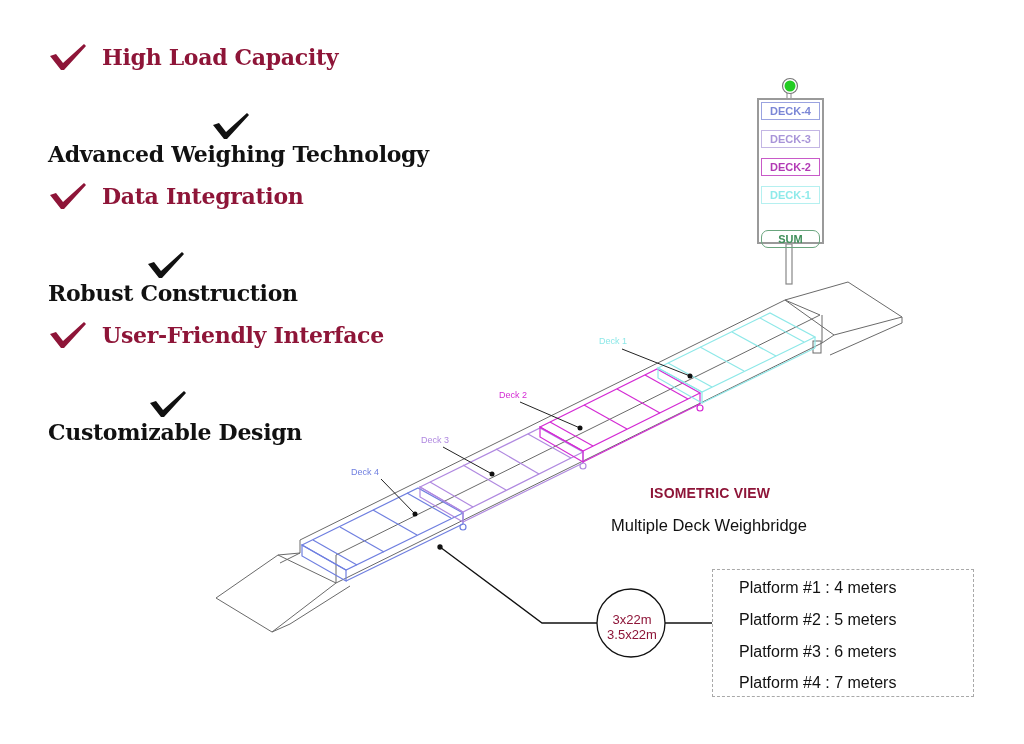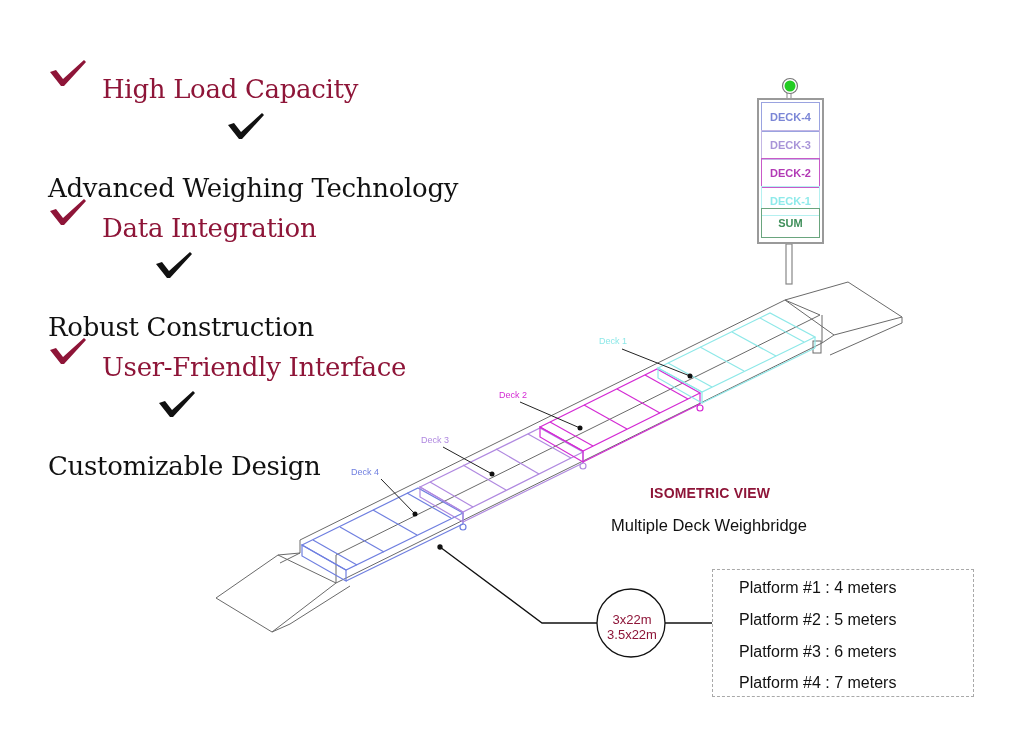--- a/index.html
+++ b/index.html
@@ -1,31 +1,31 @@
 <!DOCTYPE html>
 <html><head>
   <meta charset="utf-8">
   <style>
     html, body { margin: 0; padding: 0; background: #ffffff; }
     body { width: 1024px; height: 744px; position: relative; overflow: hidden; font-family: "Liberation Sans", sans-serif; }
     .features { position: absolute; left: 48px; top: 42px; margin: 0; padding: 0; list-style: none; }
     .feature { position: absolute; left: 0; display: flex; align-items: center; white-space: nowrap; }
     .check { width: 40px; height: 30px; display: inline-block; margin-right: 14px; }
-    .feature-text { font-family: "DejaVu Serif", serif; font-weight: normal; font-size: 26px; letter-spacing: -0.3px; margin-top: 32px; }
+    .feature-text { font-family: "DejaVu Serif", serif; font-weight: bold; font-size: 22px; letter-spacing: -0.3px; }
     .c-red { color: #8e1538; }
     .c-black { color: #111111; flex-direction: column; }
     svg#diagram { position: absolute; left: 0; top: 0; }
     .lbl { font-family: "Liberation Sans", sans-serif; }
     .iso-title { position: absolute; left: 616px; top: 485px; font-size: 14px; font-weight: bold; color: #8e1538; letter-spacing: 0.2px; padding-left: 34px; }
     .iso-sub { position: absolute; left: 575px; top: 516px; font-size: 16.5px; color: #111; margin-left: 36px; }
     .platform-box { position: absolute; left: 712px; top: 569px; width: 262px; height: 128px; border: 1.5px dashed #a9a9a9; box-sizing: border-box; }
     .platform-row { position: absolute; left: 26px; font-size: 16px; color: #111; white-space: nowrap; }
     .size-circle-text { position: absolute; left: 597px; top: 612px; width: 70px; text-align: center; font-size: 13px; color: #8e1538; line-height: 15px; }
     .panel { position: absolute; left: 757px; top: 98px; width: 67px; height: 146px; border: 2px solid #9a9a9a; box-sizing: border-box; background: #fff; }
-    .panel-cell { position: absolute; left: 2px; width: 59px; height: 30px; border: 1.5px solid; box-sizing: border-box; font-size: 11px; font-weight: bold; display: flex; align-items: center; justify-content: center; }
+    .panel-cell { position: absolute; left: 2px; width: 59px; height: 18px; border: 1.5px solid; box-sizing: border-box; font-size: 11px; font-weight: bold; display: flex; align-items: center; justify-content: center; }
   </style>
 </head>
 <body>
 
 <ul class="features">
   <li class="feature c-red" style="top:0px">
     <svg class="check" viewBox="0 0 40 30">
         <path d="M2 14 L8 12 L15 21 L36 2 L38 4 L16 28 L13 28 Z" fill="#8e1538"></path>
       </svg>
     <span class="feature-text">High Load Capacity</span>
@@ -169,21 +169,21 @@
     <circle cx="790" cy="86" r="7.5" fill="#fff" stroke="#777" stroke-width="1.2"></circle>
     <circle cx="790" cy="86" r="5.5" fill="#22cc22"></circle>
   </g>
 </svg>
 
 <div class="panel">
   <div class="panel-cell" style="top:2px; color:#7b86d6; border-color:#9aa3e0;">DECK-4</div>
   <div class="panel-cell" style="top:30px; color:#a894d8; border-color:#c3b6e4;">DECK-3</div>
   <div class="panel-cell" style="top:58px; color:#b23ab5; border-color:#c85ac8;">DECK-2</div>
   <div class="panel-cell" style="top:86px; color:#8eeaea; border-color:#b5f0f0;">DECK-1</div>
-  <div class="panel-cell" style="top:108px; color:#3f8f5a; border-color:#6aa57e;">SUM</div>
+  <div class="panel-cell" style="top:130px; color:#3f8f5a; border-color:#6aa57e;border-radius:7px;">SUM</div>
 </div>
 
 <div class="iso-title">ISOMETRIC VIEW</div>
 <div class="iso-sub">Multiple Deck Weighbridge</div>
 
 <div class="size-circle-text">
   <div>3x22m</div>
   <div>3.5x22m</div>
 </div>
 

